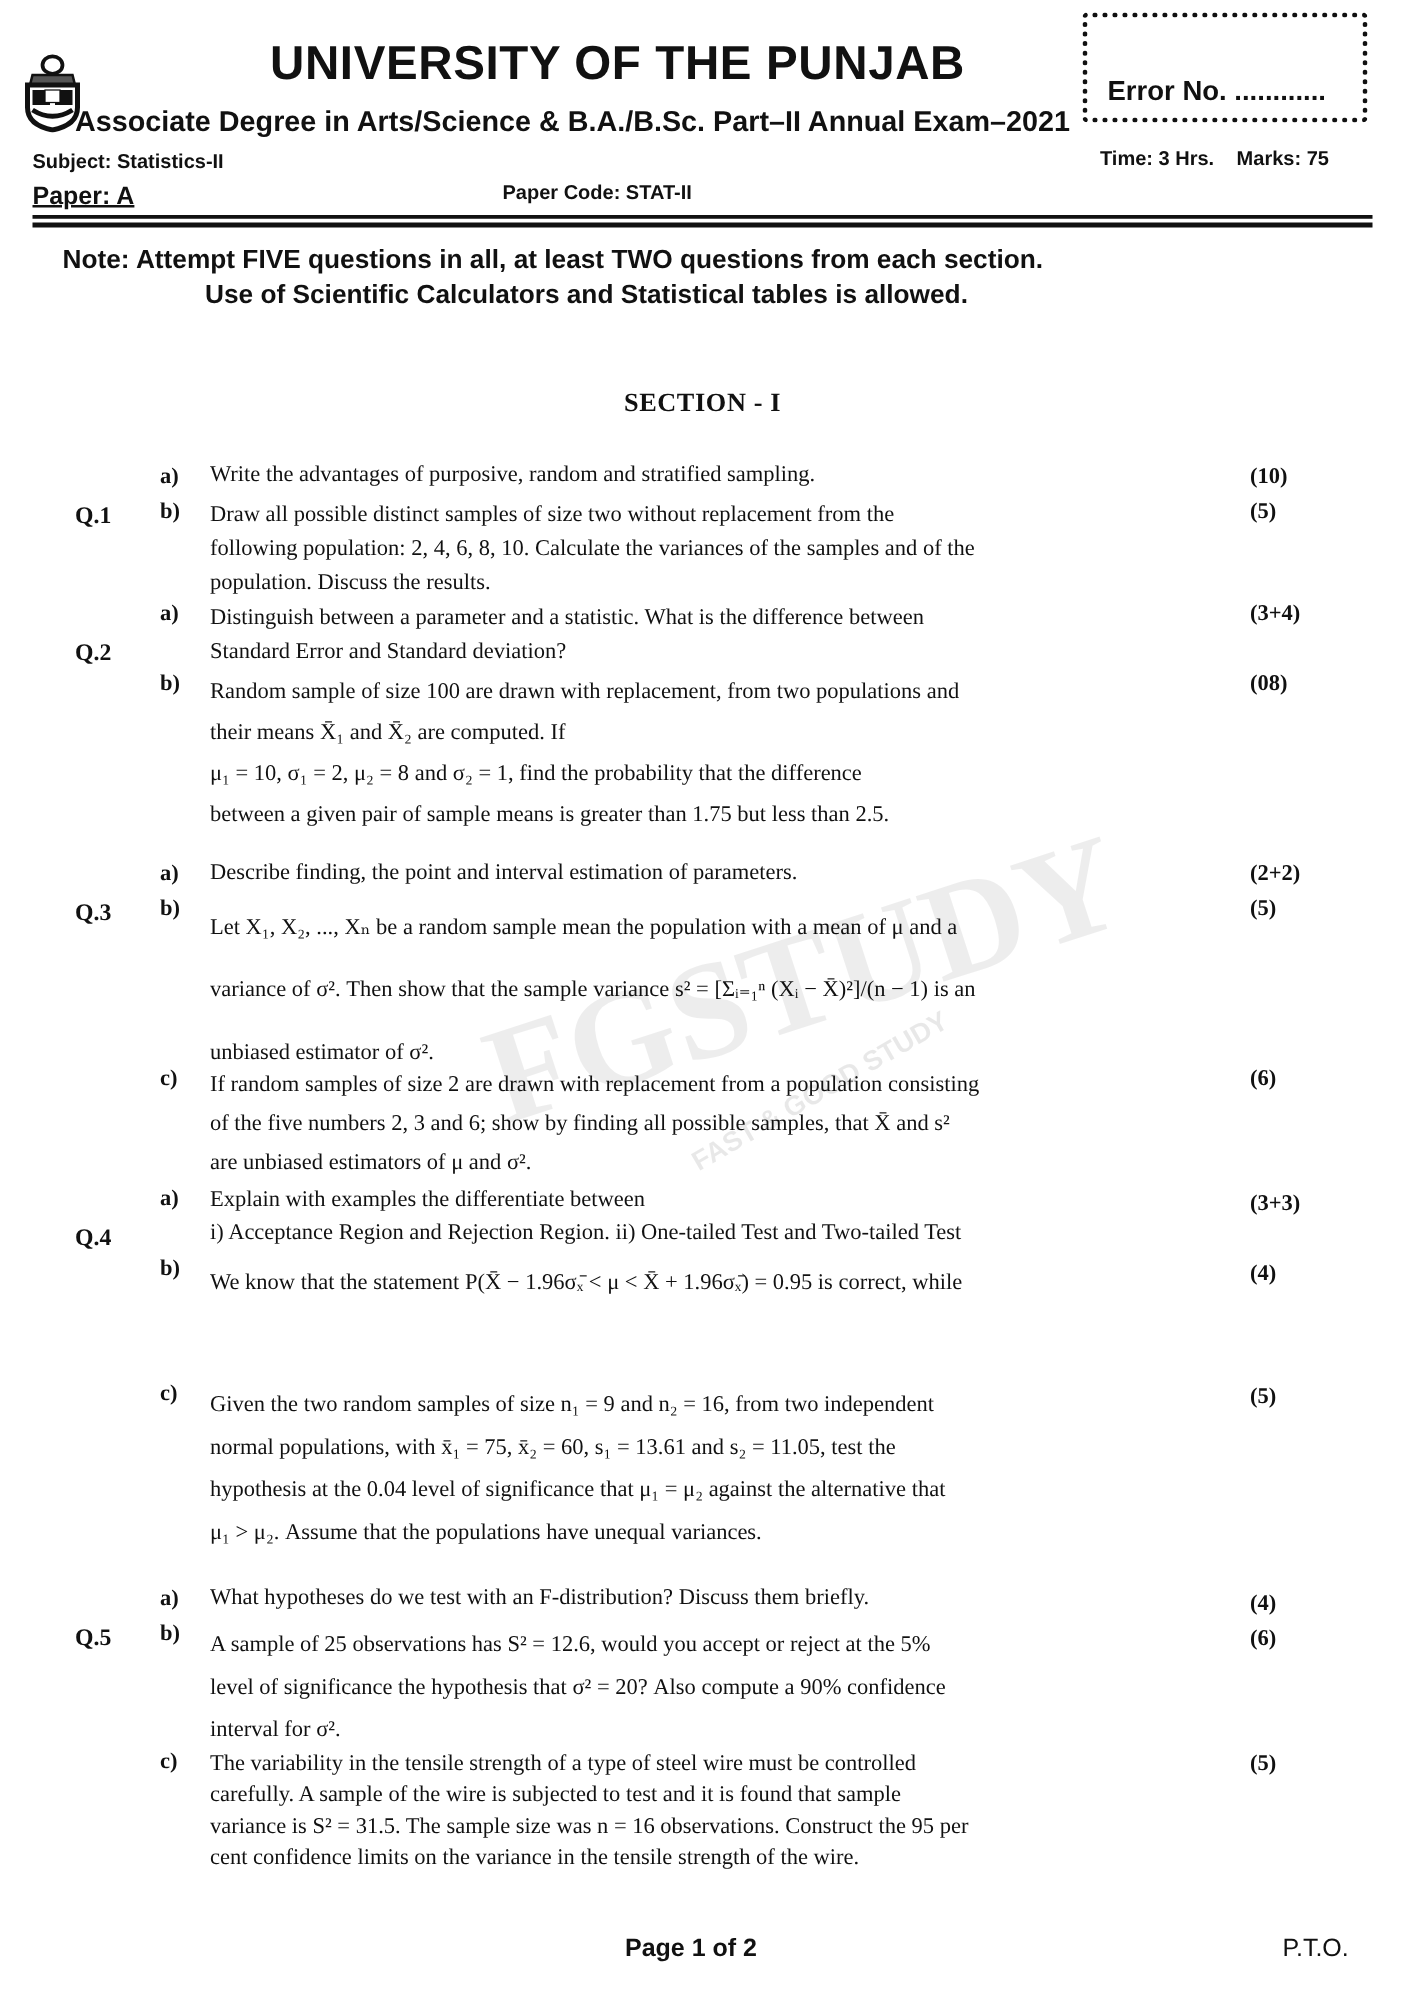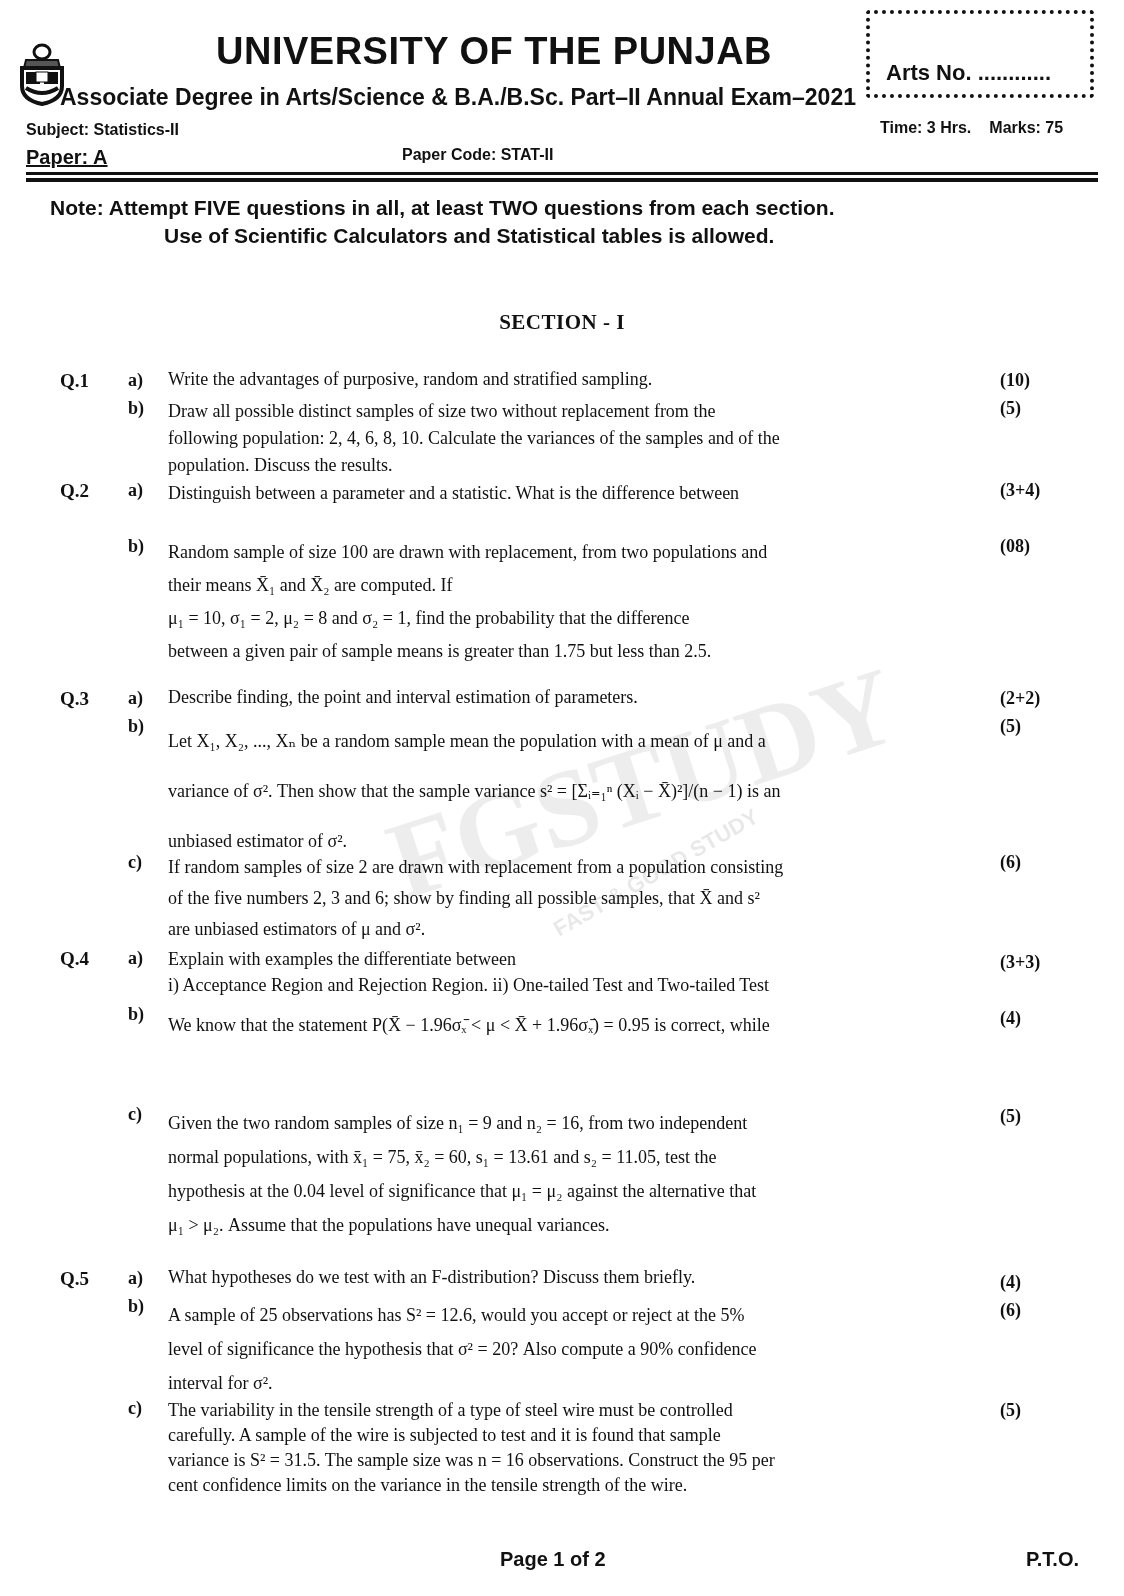--- a/index.html
+++ b/index.html
@@ -25,53 +25,53 @@
   #rule1 { top: 172px; height: 3px; }
   #rule2 { top: 178px; height: 4px; }
 
   
   #note1 { left: 50px; top: 196px; font-size: 21px; font-weight: bold; white-space: nowrap; }
   #note2 { left: 164px; top: 224px; font-size: 21px; font-weight: bold; white-space: nowrap; }
 
   #section-title { left: 0; width: 1124px; top: 310px; text-align: center; font-size: 21px; font-weight: bold; letter-spacing: 0.5px; }
 
   
-  .qnum { position: absolute; left: 60px; font-size: 19px; font-weight: bold; }
+  .qnum { position: absolute; left: 60px; font-size: 19px; font-weight: bold; margin-top: 32px; }
   .part { position: absolute; left: 128px; font-size: 18px; font-weight: bold; }
   .qtext { position: absolute; left: 168px; width: 800px; font-size: 18px; line-height: 1.0; }
   .qtext .ln { display: block; white-space: nowrap; }
   .marks { position: absolute; left: 1000px; font-size: 18px; font-weight: bold; white-space: nowrap; }
 
   
   #watermark { left: 380px; top: 720px; font-size: 110px; color: rgba(0,0,0,0.07); transform: rotate(-18deg); font-weight: bold; white-space: nowrap; pointer-events: none; }
   #watermark-sub { left: 540px; top: 860px; font-size: 22px; color: rgba(0,0,0,0.09); transform: rotate(-30deg); font-weight: bold; white-space: nowrap; pointer-events: none; }
 
   
   #page-num { left: 500px; top: 1548px; font-size: 20px; font-weight: bold; white-space: nowrap; }
-  #pto { left: 1026px; top: 1548px; font-size: 20px; font-weight: bold; white-space: nowrap; }
+  #pto { left: 1026px; top: 1548px; font-size: 20px; font-weight: normal; white-space: nowrap; }
 </style>
 </head>
 <body>
 
 <div id="logo" class="abs">
   <svg width="56" height="64" viewBox="0 0 56 64">
     <ellipse cx="28" cy="10" rx="8" ry="7" fill="none" stroke="#111" stroke-width="3"></ellipse>
     <path d="M12 18 L44 18 L46 26 L10 26 Z" fill="#555" stroke="#111" stroke-width="2"></path>
     <path d="M8 26 L48 26 L48 44 Q48 58 28 62 Q8 58 8 44 Z" fill="#fff" stroke="#111" stroke-width="4"></path>
     <rect x="12" y="30" width="14" height="12" fill="#111"></rect>
     <rect x="30" y="30" width="14" height="12" fill="#111"></rect>
     <rect x="22" y="30" width="12" height="10" fill="#fff" stroke="#111" stroke-width="1"></rect>
     <path d="M12 46 Q28 56 44 46" fill="none" stroke="#111" stroke-width="4"></path>
   </svg>
 </div>
 <div id="uni-title" class="abs sans">UNIVERSITY OF THE PUNJAB</div>
 <div id="exam-line" class="abs sans">Associate Degree in Arts/Science &amp; B.A./B.Sc. Part–II Annual Exam–2021</div>
 
 <div id="roll-box" class="abs"></div>
-<div id="roll-label" class="abs sans">Arts No. ............</div>
+<div id="roll-label" class="abs sans">Error No. ............</div>
 
 <div id="subject" class="abs sans">Subject: Statistics-II</div>
 <div id="paper" class="abs sans">Paper: A</div>
 <div id="paper-code" class="abs sans">Paper Code: STAT-II</div>
 <div id="time-marks" class="abs sans">
   <span>Time: 3 Hrs.</span><span>Marks: 75</span>
 </div>
 
 <div id="rule1" class="rule"></div>
 <div id="rule2" class="rule"></div>
@@ -96,20 +96,21 @@
   <span class="ln">Draw all possible distinct samples of size two without replacement from the</span>
   <span class="ln">following population: 2, 4, 6, 8, 10. Calculate the variances of the samples and of the</span>
   <span class="ln">population. Discuss the results.</span>
 </div>
 <div class="marks serif" style="top:398px">(5)</div>
 
 <div class="qnum serif" style="top:480px">Q.2</div>
 <div class="part serif" style="top:480px">a)</div>
 <div class="qtext serif" style="top:480px; line-height:27px">
   <span class="ln">Distinguish between a parameter and a statistic. What is the difference between</span>
+  <span class="ln">Standard Error and Standard deviation?</span>
 </div>
 <div class="marks serif" style="top:480px">(3+4)</div>
 
 <div class="part serif" style="top:536px">b)</div>
 <div class="qtext serif" style="top:536px; line-height:33px">
   <span class="ln">Random sample of size 100 are drawn with replacement, from two populations and</span>
   <span class="ln">their means X̄₁ and X̄₂ are computed. If</span>
   <span class="ln">μ₁ = 10, σ₁ = 2, μ₂ = 8 and σ₂ = 1, find the probability that the difference</span>
   <span class="ln">between a given pair of sample means is greater than 1.75 but less than 2.5.</span>
 </div>

